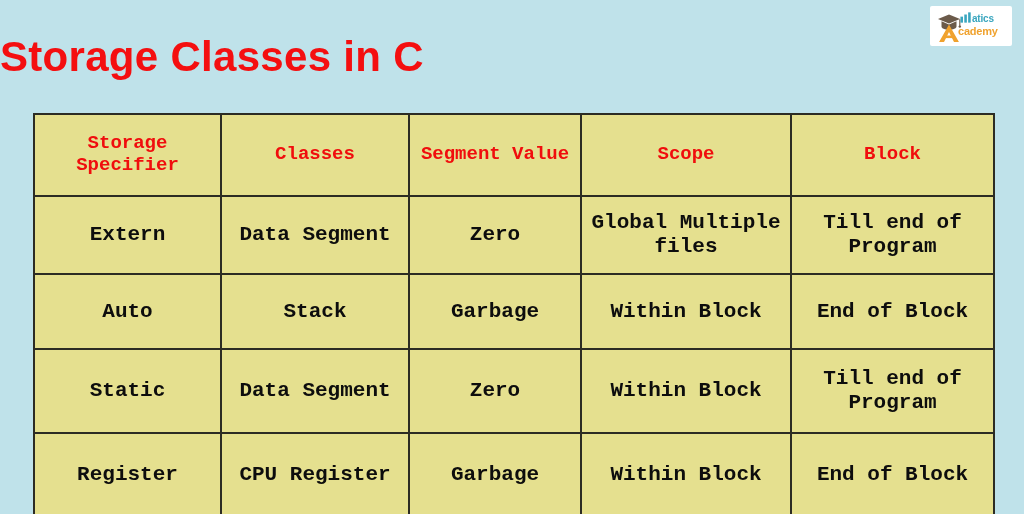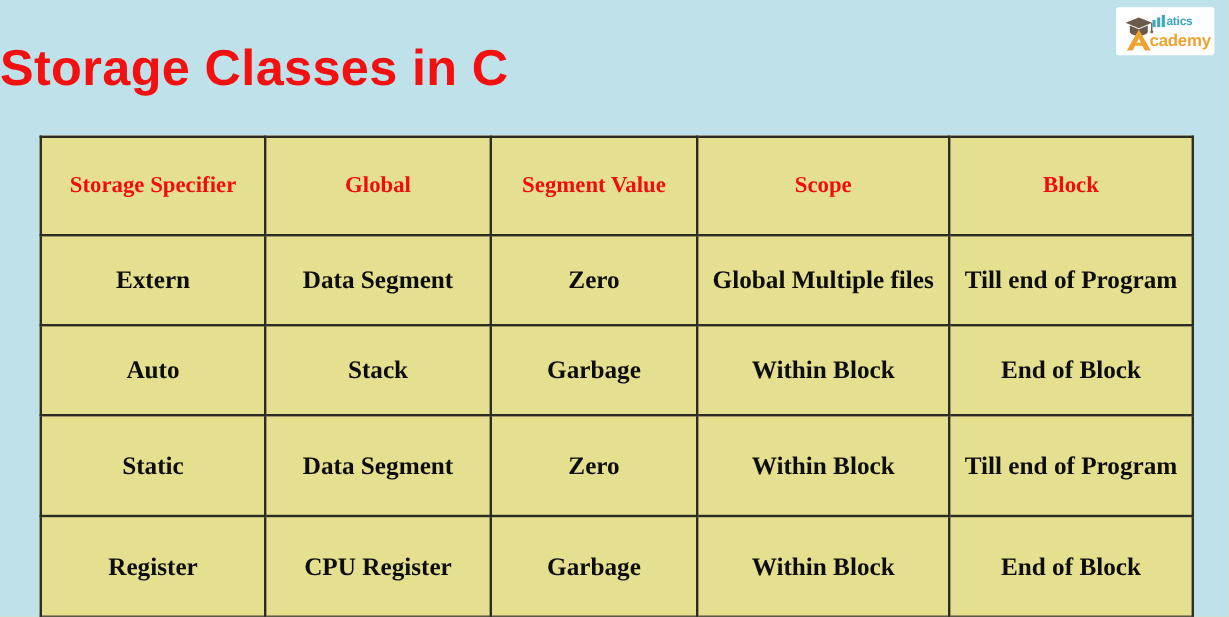--- a/index.html
+++ b/index.html
@@ -48,21 +48,21 @@
     font-size: 10px;
     font-weight: bold;
     color: #3aa6bf;
     letter-spacing: -0.2px;
     line-height: 1;
   }
   .logo-text-cademy {
     position: absolute;
     left: 26px;
     top: 18px;
-    font-size: 14px;
+    font-size: 11px;
     font-weight: bold;
     color: #f0a22e;
     letter-spacing: -0.2px;
     line-height: 1;
   }
   .logo-bars {
     position: absolute;
     left: 28px;
     top: 4px;
   }
@@ -96,21 +96,21 @@
     table-layout: fixed;
     background: #e5e08f;
   }
   table.storage-table td,
   table.storage-table th {
     border: 2px solid #2c2c24;
     background: #e5e08f;
     text-align: center;
     vertical-align: middle;
     padding: 14px 6px;
-    font-family: Liberation Serif, serif;
+    font-family: Liberation Mono, monospace;
   }
   table.storage-table th {
     color: #f00d0d;
     font-size: 19px;
     font-weight: bold;
     line-height: 1.15;
   }
   table.storage-table td {
     color: #0d0d0d;
     font-size: 21px;
@@ -160,21 +160,21 @@
     <colgroup>
       <col class="c1">
         <col class="c2">
         <col class="c3">
         <col class="c4">
         <col class="c5">
     </colgroup>
     <thead>
       <tr class="row-head">
         <th>Storage Specifier</th>
-        <th>Global</th>
+        <th>Classes</th>
         <th>Segment Value</th>
         <th>Scope</th>
         <th>Block</th>
       </tr>
     </thead>
     <tbody>
       <tr class="row-body">
         <td>Extern</td>
         <td>Data Segment</td>
         <td>Zero</td>

